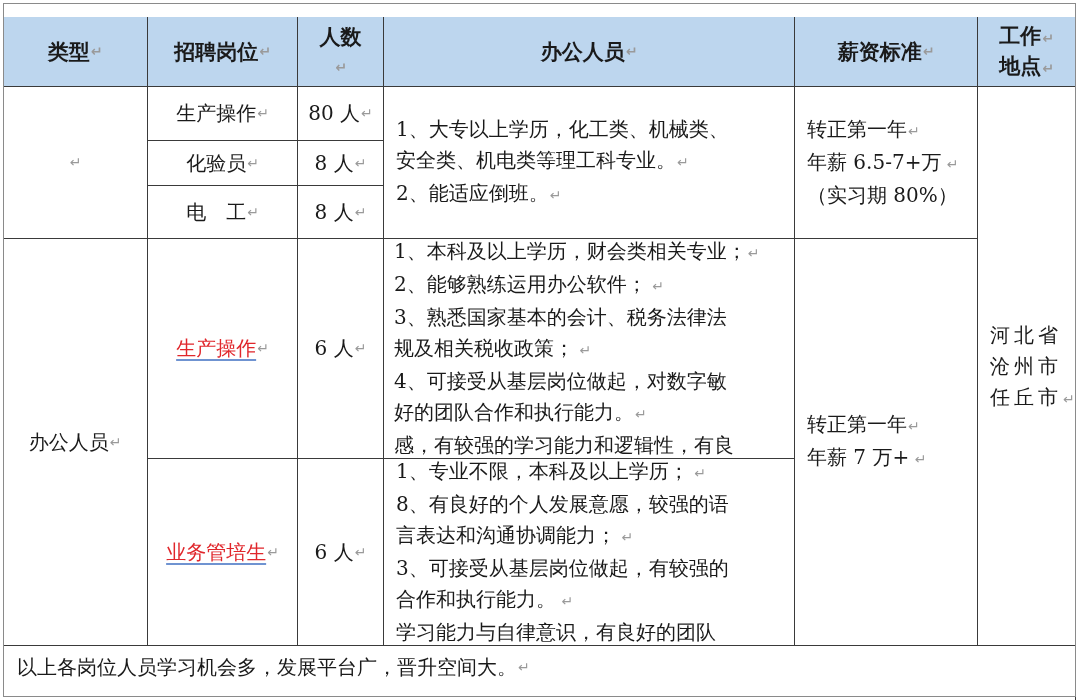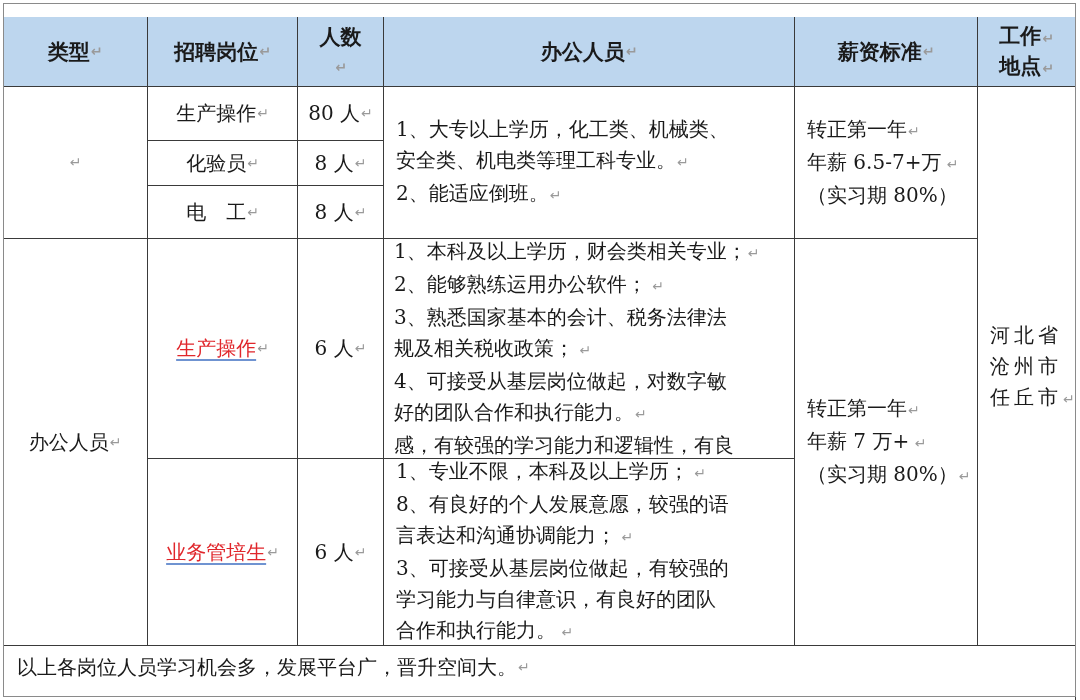--- a/index.html
+++ b/index.html
@@ -139,30 +139,29 @@
   <div class="cell" style="left:295px;top:442px;width:86px;height:187px;">
     <span>6 人</span>
       <span class="mark">↵</span>
   </div>
   <div class="cell req" style="left:381px;top:442px;width:411px;height:187px;">
     <span class="lines">
       <span class="ln"><span>1、专业不限，本科及以上学历；</span><span class="mark"> ↵</span></span>
       <span class="ln">8、有良好的个人发展意愿，较强的语</span>
       <span class="ln"><span>言表达和沟通协调能力；</span><span class="mark"> ↵</span></span>
       <span class="ln">3、可接受从基层岗位做起，有较强的</span>
+      <span class="ln"><span>合作和执行能力。</span><span class="mark"> ↵</span></span>
       <span class="ln">学习能力与自律意识，有良好的团队</span>
-      <span class="ln"><span>合作和执行能力。</span><span class="mark"> ↵</span></span>
     </span>
   </div>
 
   <div class="cell sal" style="left:792px;top:222px;width:183px;height:407px;">
     <span class="lines">
       <span class="ln"><span>转正第一年</span><span class="mark">↵</span></span>
       <span class="ln"><span>年薪 7 万+</span><span class="mark"> ↵</span></span>
-      <span class="ln"><span>（实习期 80%）</span><span class="mark">↵</span></span>
     </span>
   </div>
 
   <div class="cell foot" style="left:0;top:629px;width:1073px;height:65px;">
     <span>以上各岗位人员学习机会多，发展平台广，晋升空间大。</span>
       <span class="mark">↵</span>
   </div>
 
 </div>
 <div class="outer"></div>

